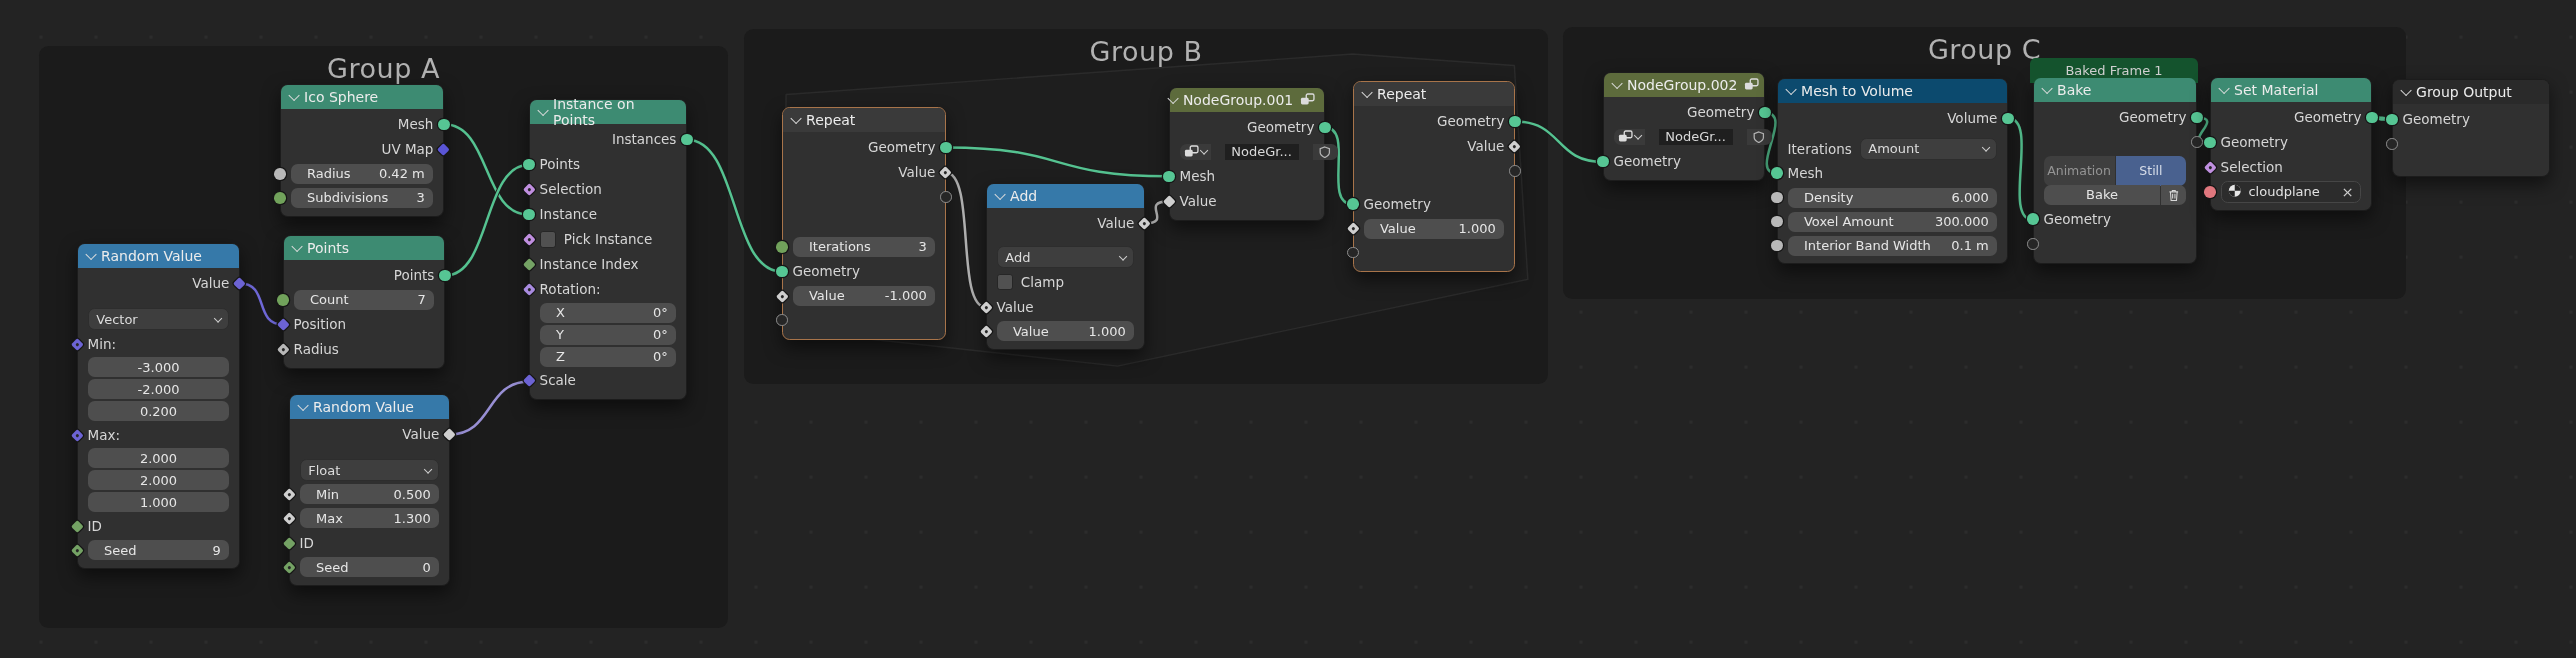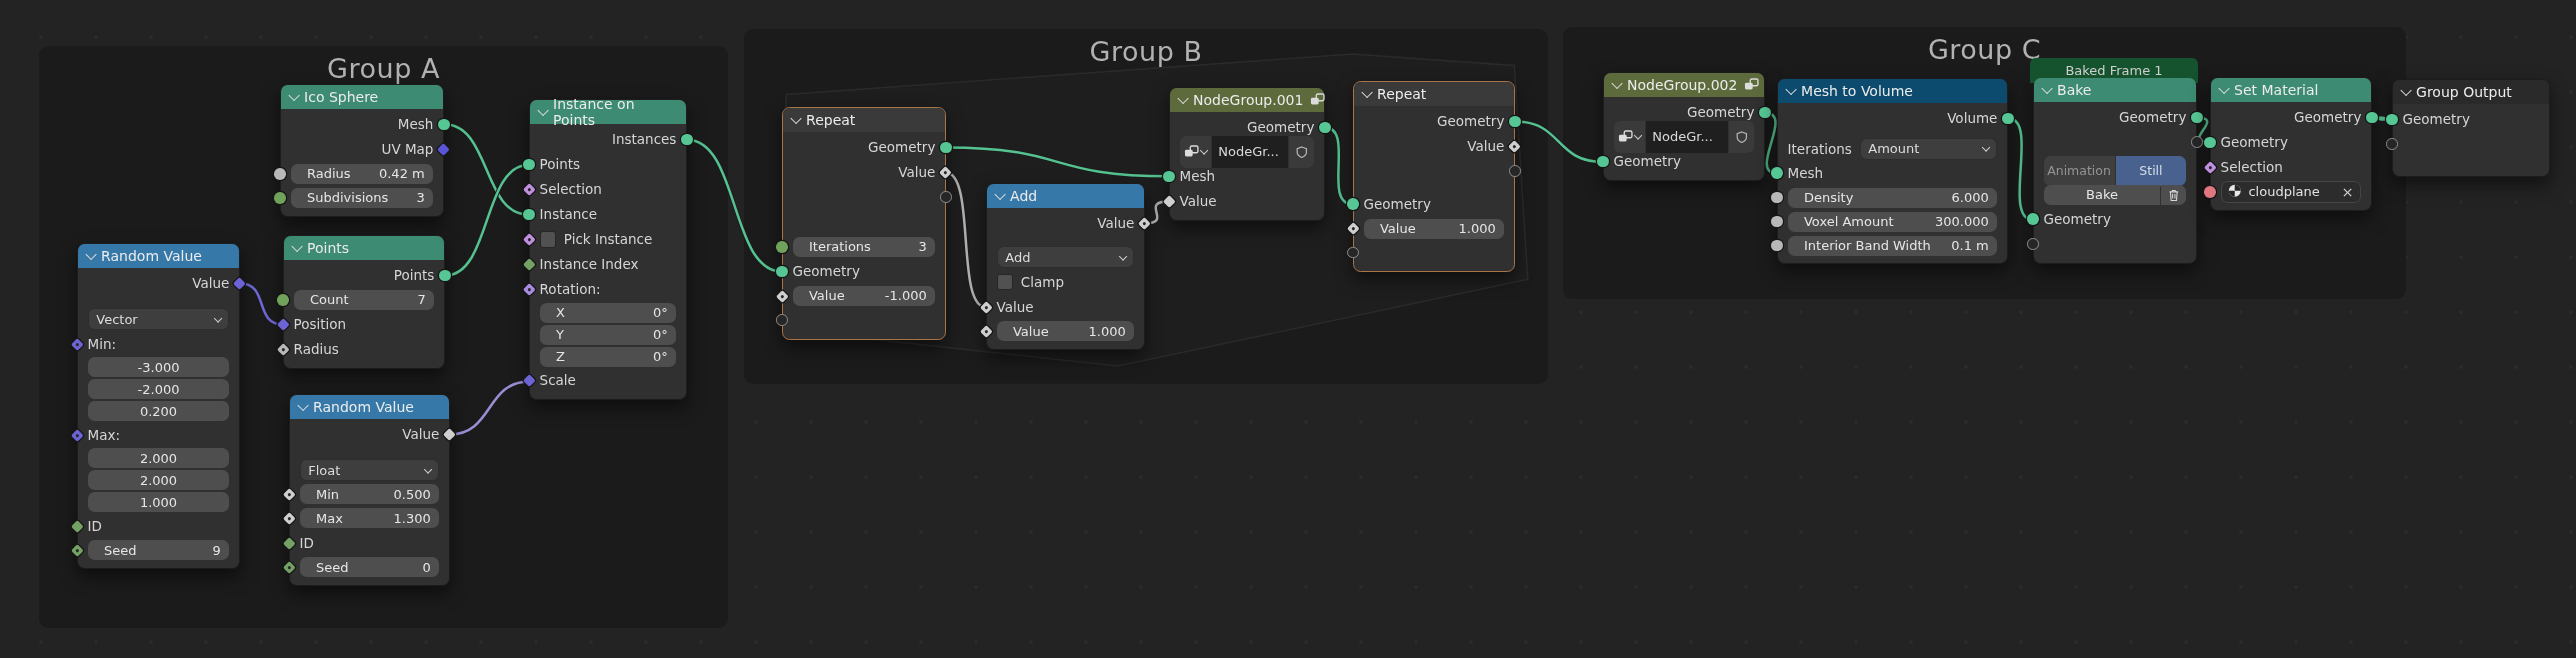--- a/index.html
+++ b/index.html
@@ -49,21 +49,21 @@
     margin-right:7.7px;flex:0 0 auto;}
   .seg{display:flex;flex:1;height:30px;border-radius:6.7px;overflow:hidden;gap:1px;}
   .seg>div{flex:1;display:flex;align-items:center;justify-content:center;font-size:12.5px;}
   .seg .off{background:#3f3f3f;color:#949494;}
   .seg .on{background:#49618f;color:#d7ddE9;}
   .brow{display:flex;flex:1;gap:1px;height:20px;}
   .bake-btn{flex:1;background:#4e4e4e;border-radius:6.7px 0 0 6.7px;display:flex;
     align-items:center;justify-content:center;font-size:13px;color:#e6e6e6;}
   .trash-btn{width:25px;background:#4e4e4e;border-radius:0 6.7px 6.7px 0;display:flex;
     align-items:center;justify-content:center;}
-  .db{display:flex;flex:1;gap:1px;height:32px;}
+  .db{display:flex;flex:1;gap:14px;height:16px;}
   .db-ico{width:31px;background:#3a3a3a;border-radius:6.7px 0 0 6.7px;display:flex;
     align-items:center;justify-content:center;gap:1.9px;}
   .db-name{flex:1;background:#1f1f1f;display:flex;align-items:center;padding:0 6.7px;
     font-size:13px;color:#d9d9d9;min-width:0;white-space:nowrap;overflow:hidden;}
   .db-shield{width:25px;background:#3a3a3a;border-radius:0 6.7px 6.7px 0;display:flex;
     align-items:center;justify-content:center;}
   .mat{display:flex;align-items:center;flex:1;height:20px;background:#2c2c2c;
     border:1px solid #464646;border-radius:6.7px;padding:0 6.7px;gap:6.7px;font-size:13px;color:#e2e2e2;}
   .mat .x{margin-left:auto;color:#cfcfcf;font-size:14.5px;line-height:1;}
   .chip{position:absolute;left:-3.9px;right:-1.9px;top:-20px;height:25px;background:#14532d;
@@ -412,21 +412,21 @@
         <div class="row fieldrow">
           <span class="sock diamond dot sl" style="background: rgb(207, 207, 207);"></span>
           <div class="field">
             <span class="f-lbl">Value</span>
             <span class="f-val">1.000</span>
           </div>
         </div>
       </div>
     </div>
     <div class="node" style="left: 1169px; top: 87px; width: 154px;">
-      <div class="hdr" style="background: rgb(93, 107, 60);">
+      <div class="hdr" style="background: rgb(93, 107, 60); justify-content: flex-end;">
         <span class="chev"></span>
         <span>NodeGroup.001</span>
         <span class="hicon">
           <svg width="15.4" height="13.5" viewBox="0 0 16 14">
             <rect x="1" y="5" width="8" height="7" rx="1.5" fill="#dcdcdc"></rect>
             <rect x="6.5" y="1" width="8" height="7" rx="1.5" fill="none" stroke="#dcdcdc" stroke-width="1.4"></rect>
           </svg>
         </span>
       </div>
       <div class="body">

